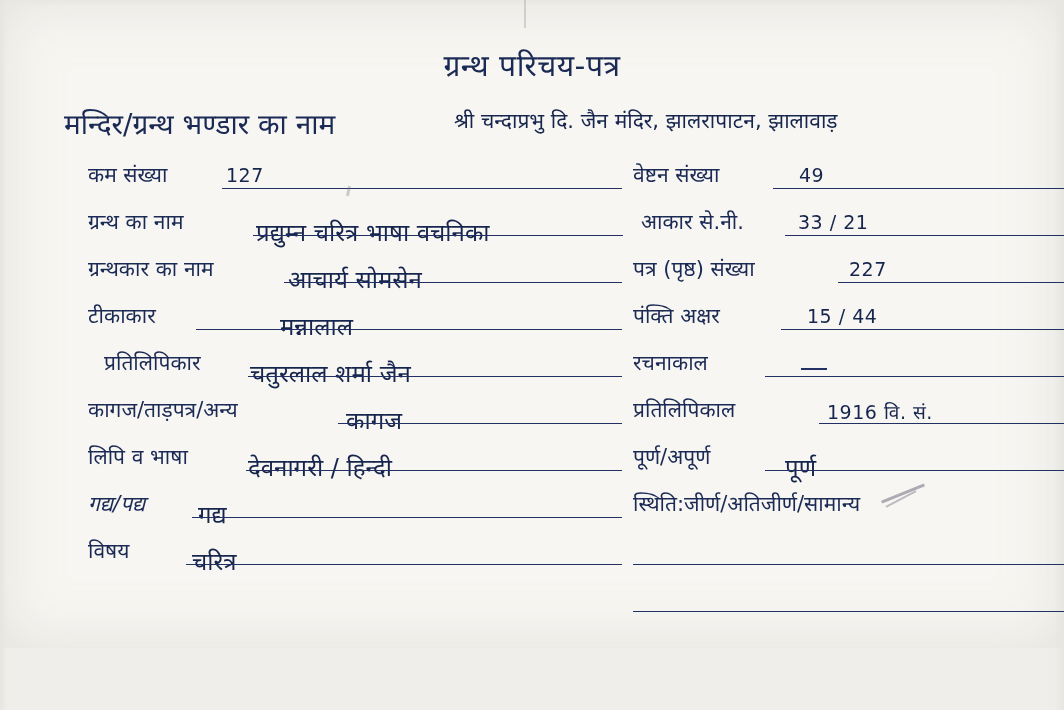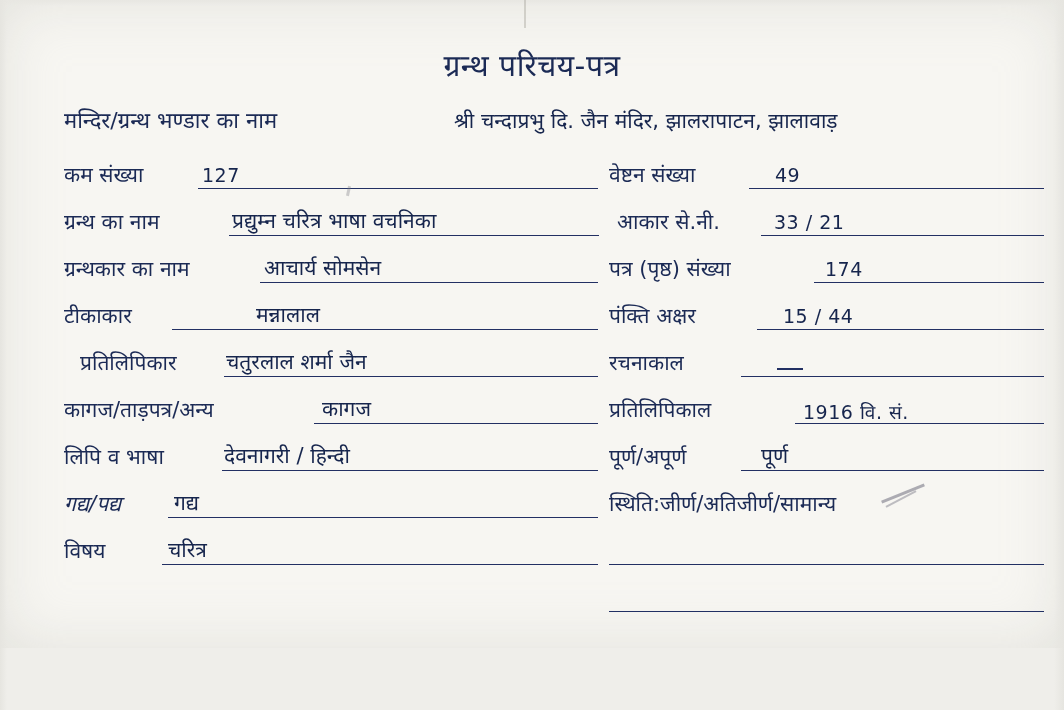--- a/index.html
+++ b/index.html
@@ -76,20 +76,21 @@
     left: 64px;
     top: 104px;
     width: 980px;
     color: #1b2a55;
     font-size: 21px;
   }
 
   .row {
     position: relative;
     height: 47px;
+    margin-left: 24px;
   }
   .col-left {
     position: absolute;
     left: 0;
     top: 0;
     width: 545px;
     height: 47px;
   }
   .col-right {
     position: absolute;
@@ -100,23 +101,23 @@
   }
   .lbl {
     position: absolute;
     top: 2px;
     white-space: nowrap;
     font-size: 21px;
     color: #1b2a55;
   }
   .val {
     position: absolute;
-    top: 1px;
+    top: 10px;
     white-space: nowrap;
-    font-size: 21px;
+    font-size: 24px;
     color: #16254d;
   }
   .val.num {
     font-size: 19px;
     top: 6px;
     letter-spacing: 0.5px;
   }
   
   .rule {
     position: absolute;
@@ -127,21 +128,21 @@
 
   
   .hdr {
     position: relative;
     height: 54px;
   }
   .hdr .lbl {
     position: absolute;
     left: 0;
     top: 0;
-    font-size: 22px;
+    font-size: 28px;
   }
   .hdr .val {
     position: absolute;
     left: 390px;
     top: 2px;
     font-size: 21px;
   }
 
   
   .smudge1 {
@@ -213,21 +214,21 @@
     </div>
 
     <div class="row">
       <div class="col-left">
         <span class="lbl" style="left:0;">ग्रन्थकार का नाम</span>
         <span class="val" style="left:200px;">आचार्य सोमसेन</span>
         <div class="rule" style="left:196px; width:338px;"></div>
       </div>
       <div class="col-right">
         <span class="lbl" style="left:0;">पत्र (पृष्ठ) संख्या</span>
-        <span class="val num" style="left:216px;">174</span>
+        <span class="val num" style="left:216px;">227</span>
         <div class="rule" style="left:205px; width:230px;"></div>
       </div>
     </div>
 
     <div class="row">
       <div class="col-left">
         <span class="lbl" style="left:0;">टीकाकार</span>
         <span class="val" style="left:192px;">मन्नालाल</span>
         <div class="rule" style="left:108px; width:426px;"></div>
       </div>

